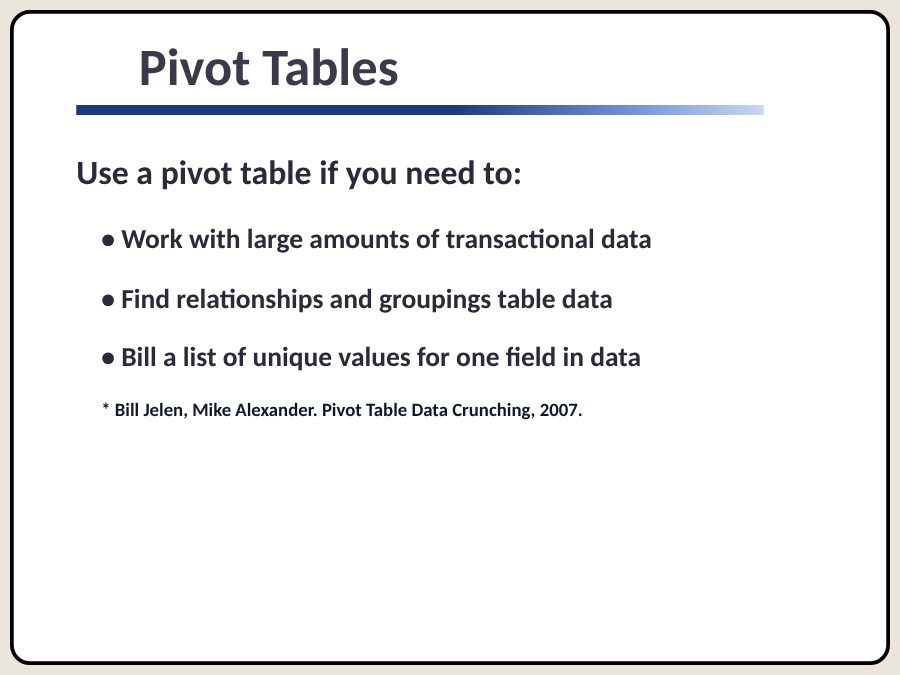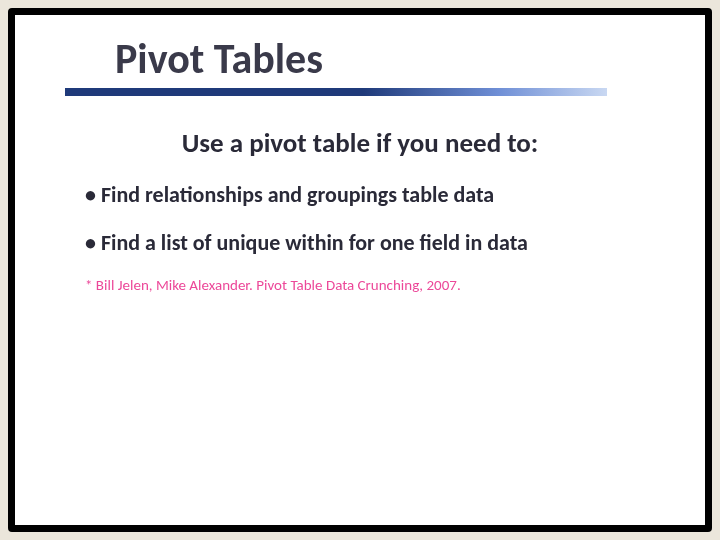--- a/index.html
+++ b/index.html
@@ -11,22 +11,22 @@
     position: relative;
     overflow: hidden;
   }
   .slide-frame {
     position: absolute;
     top: 8px;
     left: 8px;
     right: 8px;
     bottom: 8px;
     background: #ffffff;
-    border: 7px solid #000000;
-    border-radius: 4px;
+    border: 3px solid #000000;
+    border-radius: 16px;
   }
   .content {
     padding: 18px 50px 20px 50px;
   }
   .title {
     font-size: 42px;
     font-weight: 700;
     color: #3a3a4a;
     padding-left: 50px;
     margin-bottom: 4px;
@@ -43,54 +43,55 @@
     left: 0;
     right: 48px;
     top: 0;
     height: 8px;
     background: linear-gradient(to right, #1f3a7a 0%, #1f3a7a 55%, #6f8fd6 80%, #c9d8f2 100%);
   }
   .subtitle {
     font-size: 27px;
     font-weight: 700;
     color: #2a2a38;
-    text-align: center;
+    text-align: left;
     margin-bottom: 22px;
   }
   .bullets {
     list-style: none;
     padding-left: 20px;
   }
   .bullets li {
     font-size: 22px;
     font-weight: 600;
     color: #2a2a38;
     margin-bottom: 20px;
     line-height: 1.25;
   }
   .bullets li::before {
     content: "• ";
   }
   .footnote {
     font-size: 15px;
-    font-weight: 400;
-    color: #ec4899;
+    font-weight: 700;
+    color: #0f172a;
     padding-left: 20px;
     margin-top: 2px;
   }
 </style>
 </head>
 <body>
 
 <div class="slide-frame">
   <div class="content">
     <h1 class="title">Pivot Tables</h1>
     <div class="title-rule">
       <div class="bar"></div>
     </div>
     <div class="subtitle">Use a pivot table if you need to:</div>
     <ul class="bullets">
+      <li>Work with large amounts of transactional data</li>
       <li>Find relationships and groupings table data</li>
-      <li>Find a list of unique within for one field in data</li>
+      <li>Bill a list of unique values for one field in data</li>
     </ul>
     <div class="footnote">* Bill Jelen, Mike Alexander. Pivot Table Data Crunching, 2007.</div>
   </div>
 </div>
 
 </body></html>

